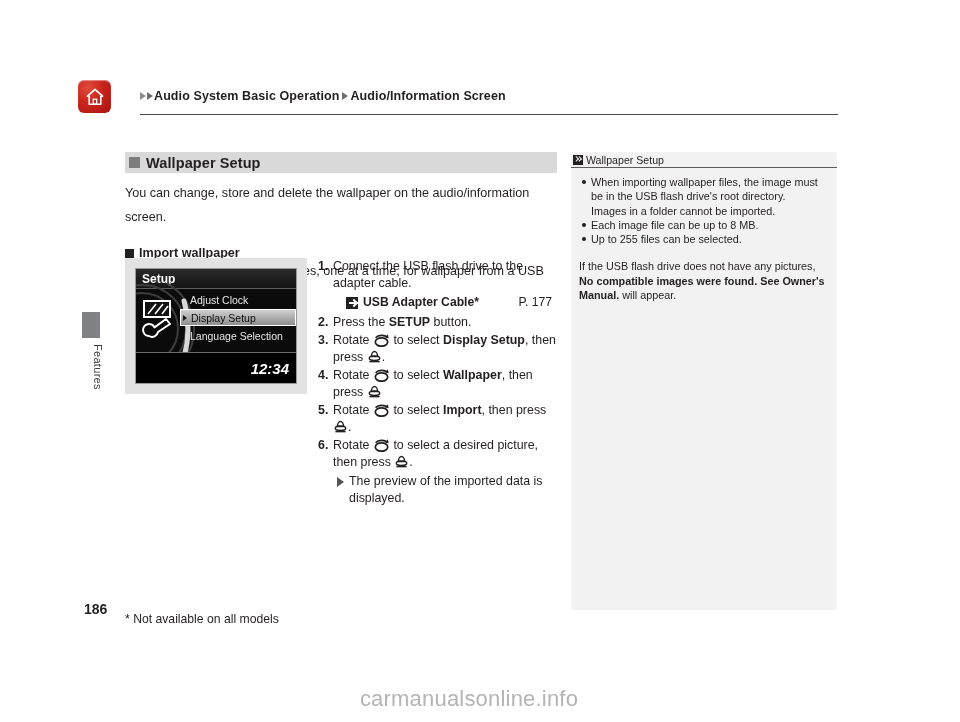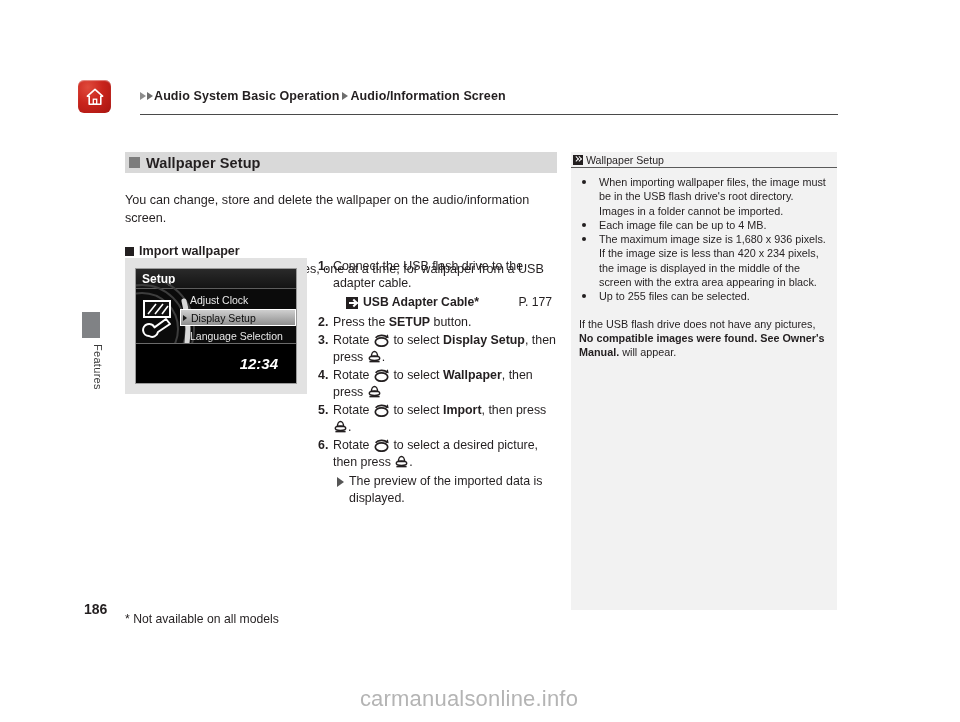--- a/index.html
+++ b/index.html
@@ -113,22 +113,22 @@
     margin-right: 6px;
     flex: none;
   }
   .sec-head .txt {
     font-size: 14.5px;
     font-weight: bold;
     letter-spacing: .1px;
   }
   .body-p {
     font-size: 12.6px;
-    line-height: 18px;
-    margin-top: 18px;
+    line-height: 24px;
+    margin-top: 8px;
   }
   .sub-head {
     display: flex;
     align-items: center;
     margin-top: 17px;
   }
   .sub-head .sq {
     width: 9px; height: 9px;
     background: #231f20;
     margin-right: 5px;
@@ -233,31 +233,31 @@
     transform: translateY(-50%);
     border-left: 4px solid #1a1a1a;
     border-top: 3px solid transparent;
     border-bottom: 3px solid transparent;
   }
   .dev-clock {
     position: absolute;
     left: 0;
     bottom: 0;
     width: 100%;
-    height: 40px;
+    height: 31px;
     background: #000000;
     border-top: 1px solid #6b6b6b;
     color: #ffffff;
     font-size: 15px;
     font-weight: bold;
     font-style: italic;
     display: flex;
     align-items: center;
     justify-content: flex-end;
-    padding-right: 18px;
+    padding-right: 7px;
     box-sizing: border-box;
   }
 
   
   #steps {
     position: absolute;
     left: 193px;
     top: 0;
     width: 240px;
     font-size: 12.4px;
@@ -368,21 +368,20 @@
   .dbl-ico::after  { left: 4.4px; }
 
   #side-body {
     padding: 7px 8px 0 8px;
     font-size: 10.8px;
     line-height: 14.3px;
   }
   .bullet {
     display: flex;
     margin-bottom: 0;
-    gap: 8px;
   }
   .bullet .dot {
     flex: none;
     width: 4px; height: 4px;
     border-radius: 50%;
     background: #231f20;
     margin: 5px 5px 0 3px;
   }
   .bullet .bt { flex: 1; }
   .note-para {
@@ -582,25 +581,21 @@
     <span>Wallpaper Setup</span>
   </div>
   <div id="side-body">
     <div class="bullet">
       <span class="dot"></span>
       <span class="bt" style="white-space:pre-line">When importing wallpaper files, the image must be in the USB flash drive's root directory.
 Images in a folder cannot be imported.</span>
     </div>
     <div class="bullet">
       <span class="dot"></span>
-      <span class="bt">Each image file can be up to 4 MB.</span>
-    </div>
-    <div class="bullet">
-      <span class="dot"></span>
-      <span class="bt">The maximum image size is 1,680 x 936 pixels. If the image size is less than 420 x 234 pixels, the image is displayed in the middle of the screen with the extra area appearing in black.</span>
+      <span class="bt">Each image file can be up to 8 MB.</span>
     </div>
     <div class="bullet">
       <span class="dot"></span>
       <span class="bt">Up to 255 files can be selected.</span>
     </div>
 
     <div class="note-para">
       <span>If the USB flash drive does not have any pictures, </span><b>No compatible images were found. See Owner's Manual.</b><span> will appear.</span>
     </div>
   </div>

